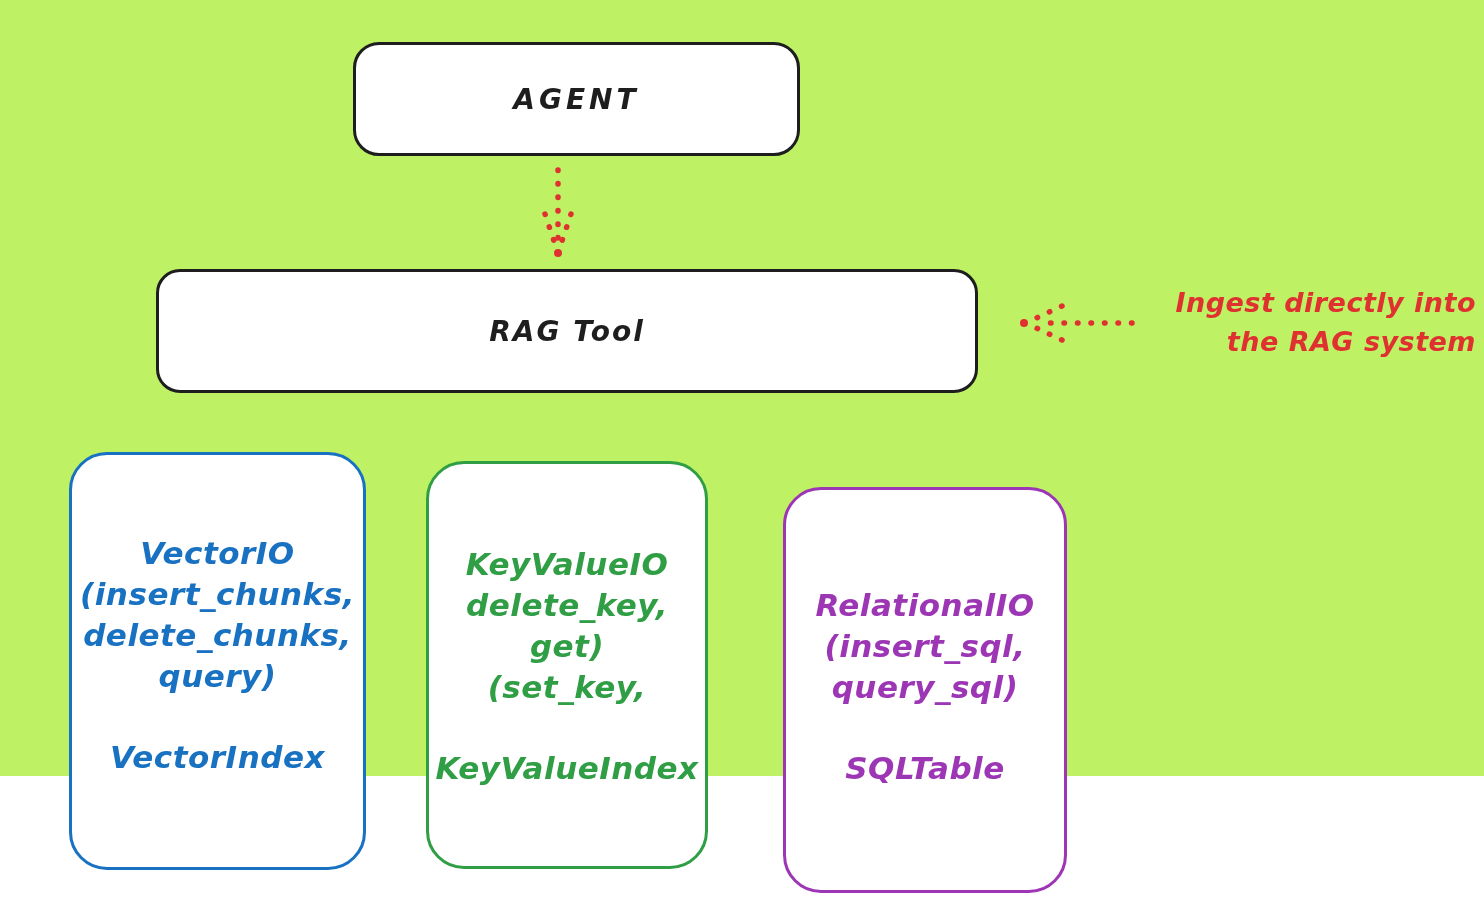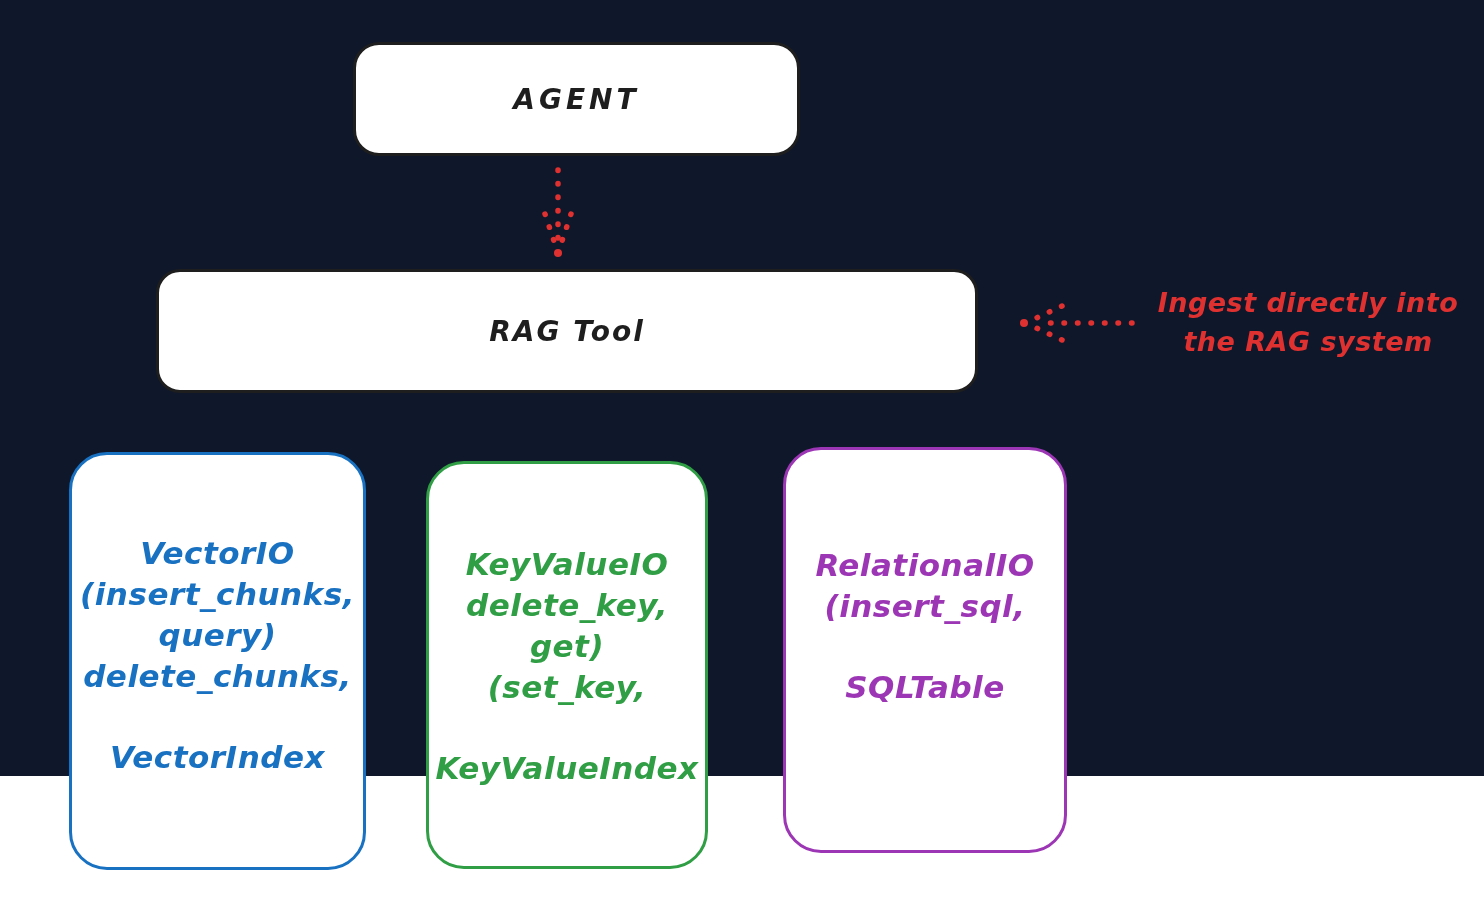--- a/index.html
+++ b/index.html
@@ -2,21 +2,21 @@
 <html><head>
 <meta charset="utf-8">
 <style>
   * { margin: 0; padding: 0; box-sizing: border-box; }
   html, body { background: #ffffff; }
   body {
     font-family: "DejaVu Sans", "Liberation Sans", sans-serif;
     width: 1484px; height: 910px; overflow: hidden;
   }
   .canvas {
-    position: relative; width: 1484px; height: 776px; background: #0f172a;
+    position: relative; width: 1484px; height: 776px; background: #bef264;
   }
   .box {
     position: absolute;
     border: 3px solid #1e1e1e;
     border-radius: 26px;
     background: #ffffff;
     display: flex; align-items: center; justify-content: center;
   }
   .node-label {
     font-size: 28px; font-weight: 600; font-style: italic;
@@ -37,21 +37,21 @@
     font-size: 31px; font-weight: 600; font-style: italic;
     line-height: 41px; letter-spacing: 0.5px;
   }
   .pillar-blue   { left: 69px;  top: 452px; width: 297px; height: 418px; padding-top: 78px; }
   .pillar-green  { left: 426px; top: 449px; width: 282px; height: 408px; padding-top: 80px; margin-top: 12px; }
   .pillar-purple { left: 783px; top: 447px; width: 284px; height: 406px; padding-top: 95px; }
   .index-label { display: block; margin-top: 40px; }
   
   .annotation {
     position: absolute; left: 1140px; top: 283px; width: 336px;
-    text-align: center; font-size: 27px; font-weight: 700; font-style: italic;
+    text-align: right; font-size: 27px; font-weight: 700; font-style: italic;
     line-height: 39px; letter-spacing: 0.5px;
   }
   
   .overlay {
     position: absolute; left: 0; top: 0; width: 1484px; height: 910px;
     pointer-events: none;
   }
   .overlay .dots {
     fill: none; stroke-width: 5.5;
     stroke-linecap: round; stroke-dasharray: 0.5 13;
@@ -87,36 +87,37 @@
 
   <div class="annotation" style="color: rgb(224, 49, 49);">
     <div>Ingest directly into</div>
     <div>the RAG system</div>
   </div>
 
   <div class="box pillar pillar-blue" style="border-color: rgb(25, 113, 194);">
     <div class="lines" style="color: rgb(25, 113, 194);">
       <div>VectorIO</div>
       <div>(insert_chunks,</div>
+      <div>delete_chunks,</div>
       <div>query)</div>
-      <div>delete_chunks,</div>
       <span class="index-label">VectorIndex</span>
     </div>
   </div>
 
   <div class="box pillar pillar-green" style="border-color: rgb(47, 158, 68);">
     <div class="lines" style="color: rgb(47, 158, 68);">
       <div>KeyValueIO</div>
       <div>delete_key, get)</div>
       <div>(set_key,</div>
       <span class="index-label">KeyValueIndex</span>
     </div>
   </div>
 
-  <div class="box pillar pillar-purple" style="border-color: rgb(156, 54, 181);">
+  <div class="box pillar pillar-purple" style="border-color: rgb(156, 54, 181); margin-top: 40px;">
     <div class="lines" style="color: rgb(156, 54, 181);">
       <div>RelationalIO</div>
       <div>(insert_sql,</div>
+      <div>query_sql)</div>
       <span class="index-label">SQLTable</span>
     </div>
   </div>
 
 </div>
 
 </body></html>

